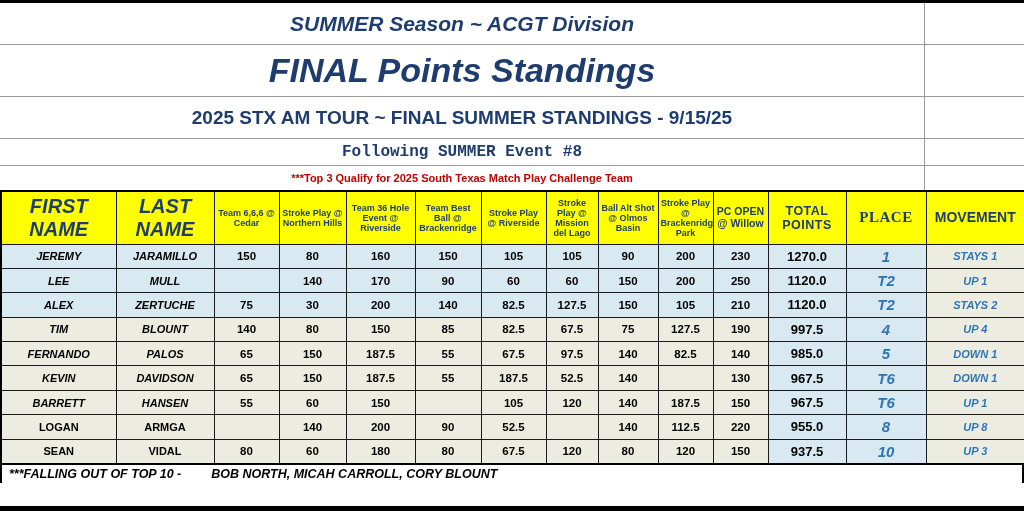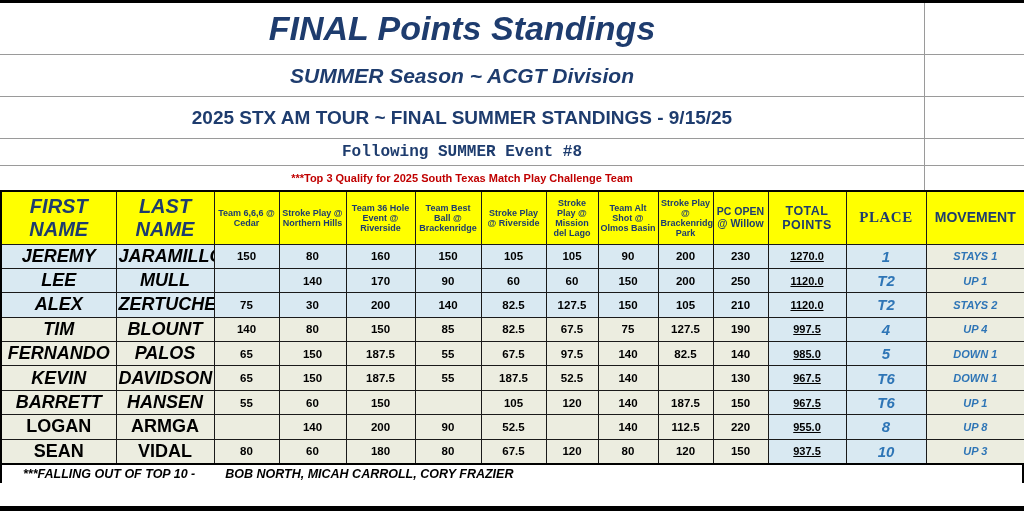--- a/index.html
+++ b/index.html
@@ -42,46 +42,46 @@
   th{background:var(--yellow);color:var(--navy);font-weight:bold;line-height:1.12;}
   th.h-name{font-size:20px;font-style:italic;}
   th.h-event{font-size:9px;}
   th.h-pc{font-size:10.5px;}
   th.h-total{font-size:12.5px;letter-spacing:.5px;}
   th.h-place{font-size:15px;letter-spacing:.5px;font-family:Liberation Serif, serif;}
   th.h-move{font-size:14px;}
   tbody tr{height:24.4px;}
   tbody td{background:var(--ivory);font-weight:bold;color:#000;}
   tr.top3 td{background:var(--lightblue);}
-  td.name{font-size:18px;text-align:center;}
+  td.name{font-size:11px;text-align:center;}
   tr.italic-name td.name{font-style:italic;}
   td.num{font-size:11.5px;}
-  td.total{font-size:11px;background:var(--lightblue);text-decoration:underline;}
+  td.total{font-size:13px;background:var(--lightblue);}
   td.place{font-size:15px;font-style:italic;color:var(--blue);background:var(--lightblue);}
   td.move{font-size:11px;font-style:italic;color:var(--blue);background:var(--ivory) !important;}
   
   .footer-row{
     height:18px;border-left:2px solid #000;border-right:2px solid #000;
-    display:flex;align-items:center;padding-left:21px;background:#fff;
+    display:flex;align-items:center;padding-left:7px;background:#fff;
     font-weight:bold;font-style:italic;font-size:12.5px;color:#000;white-space:pre;
   }
   .footer-row .names{margin-left:30px;}
 </style>
 </head>
 <body>
 
 <div class="sheet">
 
+  <div class="title-row t1">
+    <div class="title-main">SUMMER Season ~ ACGT Division</div>
+    <div class="title-side"></div>
+  </div>
+
   <div class="title-row t2">
     <div class="title-main">FINAL Points Standings</div>
-    <div class="title-side"></div>
-  </div>
-
-  <div class="title-row t1">
-    <div class="title-main">SUMMER Season ~ ACGT Division</div>
     <div class="title-side"></div>
   </div>
 
   <div class="title-row t3">
     <div class="title-main">2025 STX AM TOUR ~ FINAL SUMMER STANDINGS - 9/15/25</div>
     <div class="title-side"></div>
   </div>
 
   <div class="title-row t4">
     <div class="title-main">Following SUMMER Event #8</div>
@@ -113,21 +113,21 @@
     <thead>
       <tr>
         <th class="h-name">FIRST NAME</th>
         <th class="h-name">LAST NAME</th>
         <th class="h-event">Team 6,6,6 @ Cedar</th>
         <th class="h-event">Stroke Play @ Northern Hills</th>
         <th class="h-event">Team 36 Hole Event @ Riverside</th>
         <th class="h-event">Team Best Ball @ Brackenridge</th>
         <th class="h-event">Stroke Play @ Riverside</th>
         <th class="h-event">Stroke Play @ Mission del Lago</th>
-        <th class="h-event">Team Alt Shot @ Olmos Basin</th>
+        <th class="h-event">Ball Alt Shot @ Olmos Basin</th>
         <th class="h-event">Stroke Play @ Brackenridge Park</th>
         <th class="h-pc">PC OPEN @ Willow</th>
         <th class="h-total">TOTAL POINTS</th>
         <th class="h-place">PLACE</th>
         <th class="h-move">MOVEMENT</th>
       </tr>
     </thead>
     <tbody id="standings-body">
         <tr class="top3 italic-name">
           <td class="name">JEREMY</td>
@@ -271,16 +271,16 @@
           <td class="num">150</td>
           <td class="total">937.5</td>
           <td class="place">10</td>
           <td class="move">UP 3</td>
         </tr>
       </tbody>
   </table>
 
   <div class="footer-row">
     <span>***FALLING OUT OF TOP 10 -</span>
-    <span class="names">BOB NORTH, MICAH CARROLL, CORY FRAZIER</span>
+    <span class="names">BOB NORTH, MICAH CARROLL, CORY BLOUNT</span>
   </div>
 
 </div>
 
 </body></html>

